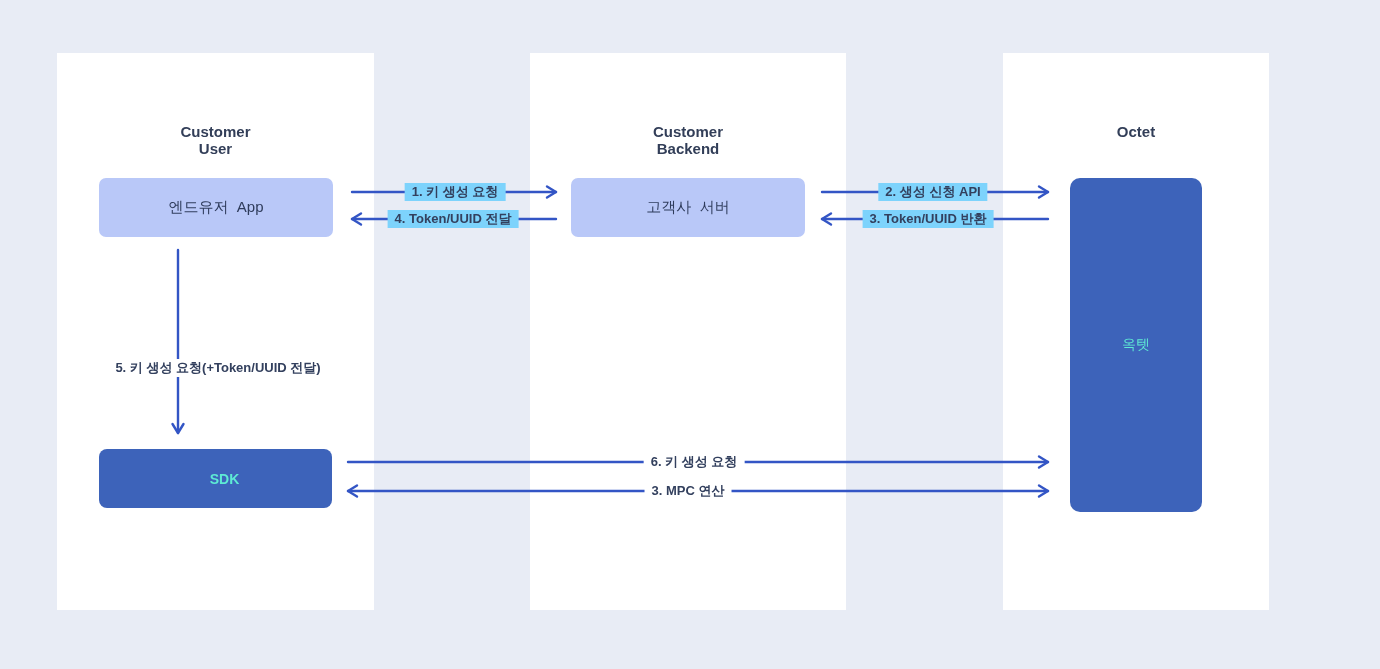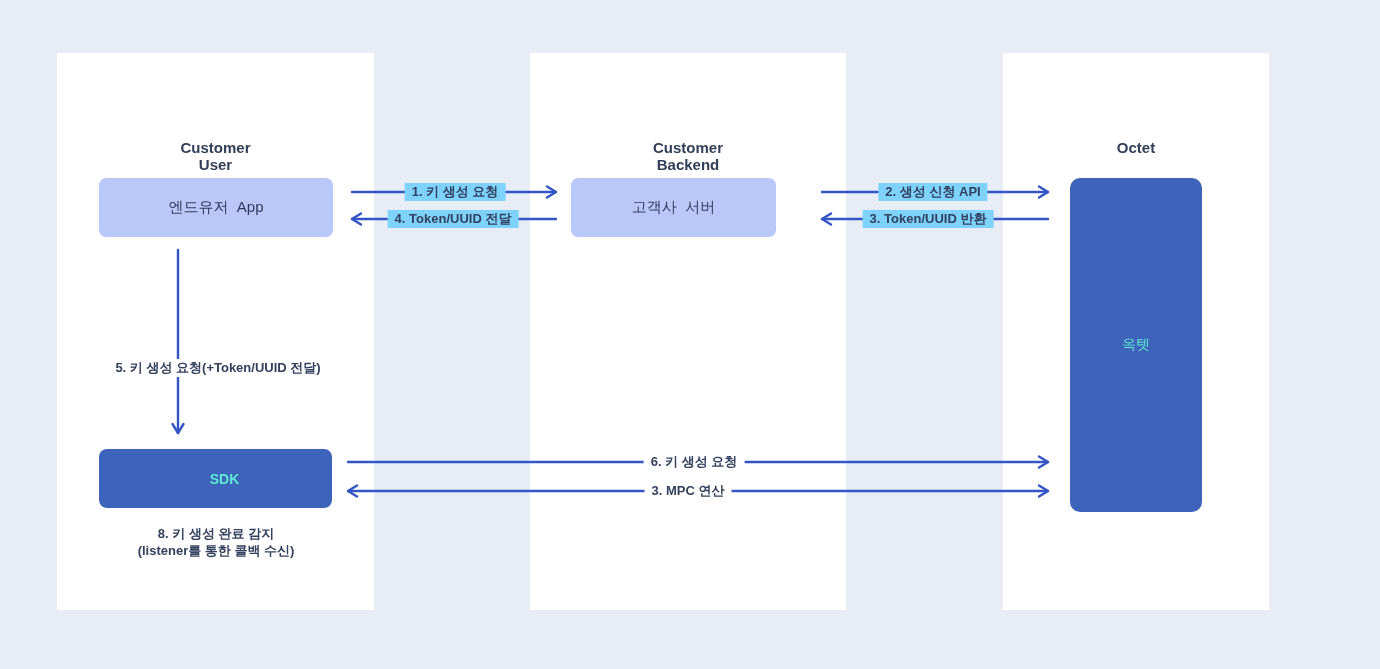--- a/index.html
+++ b/index.html
@@ -23,21 +23,21 @@
   }
   .panel-1 { left: 57px;   width: 317px; }
   .panel-2 { left: 530px;  width: 316px; }
   .panel-3 { left: 1003px; width: 266px; }
 
   .lane-title {
     position: absolute;
     top: 70px;
     left: 0;
     right: 0;
-    margin: 16px;
+    margin: 0;
     text-align: center;
     font-size: 15px;
     font-weight: 700;
     line-height: 17px;
     color: #323e58;
     white-space: pre-line;
   }
 
   .arrow-layer {
     position: absolute;
@@ -62,21 +62,21 @@
     font-size: 15px;
     font-weight: 500;
     border-radius: 7px;
   }
   .node-dark {
     background: #3d63ba;
     color: #5eead4;
     border-radius: 8px;
   }
   .node-enduser { left: 99px;   top: 178px; width: 234px; height: 59px; }
-  .node-server  { left: 571px;  top: 178px; width: 205px; height: 59px; }
+  .node-server  { left: 571px;  top: 178px; width: 234px; height: 59px; }
   .node-octet   { left: 1070px; top: 178px; width: 132px; height: 334px; font-size: 14px; font-weight: 500; border-radius: 10px; }
   .node-sdk     { left: 99px;   top: 449px; width: 233px; height: 59px; font-size: 14px; font-weight: 700; padding-left: 18px; }
 
   .alabel {
     position: absolute;
     transform: translate(-50%, -50%);
     font-size: 13px;
     font-weight: 700;
     color: #33405e;
     white-space: nowrap;
@@ -148,16 +148,14 @@
     <span>SDK</span>
   </div>
 
   <div class="alabel on-gray  lbl-1">1. 키 생성 요청</div>
   <div class="alabel on-gray  lbl-4">4. Token/UUID 전달</div>
   <div class="alabel on-gray  lbl-2">2. 생성 신청 API</div>
   <div class="alabel on-gray  lbl-3">3. Token/UUID 반환</div>
   <div class="alabel lbl-5">5. 키 생성 요청(+Token/UUID 전달)</div>
   <div class="alabel on-white lbl-6">6. 키 생성 요청</div>
   <div class="alabel on-white lbl-7">3. MPC 연산</div>
-  <div class="alabel lbl-8">8. 키 생성 완료 감지
-(listener를 통한 콜백 수신)</div>
 
 </div>
 
 </body></html>

